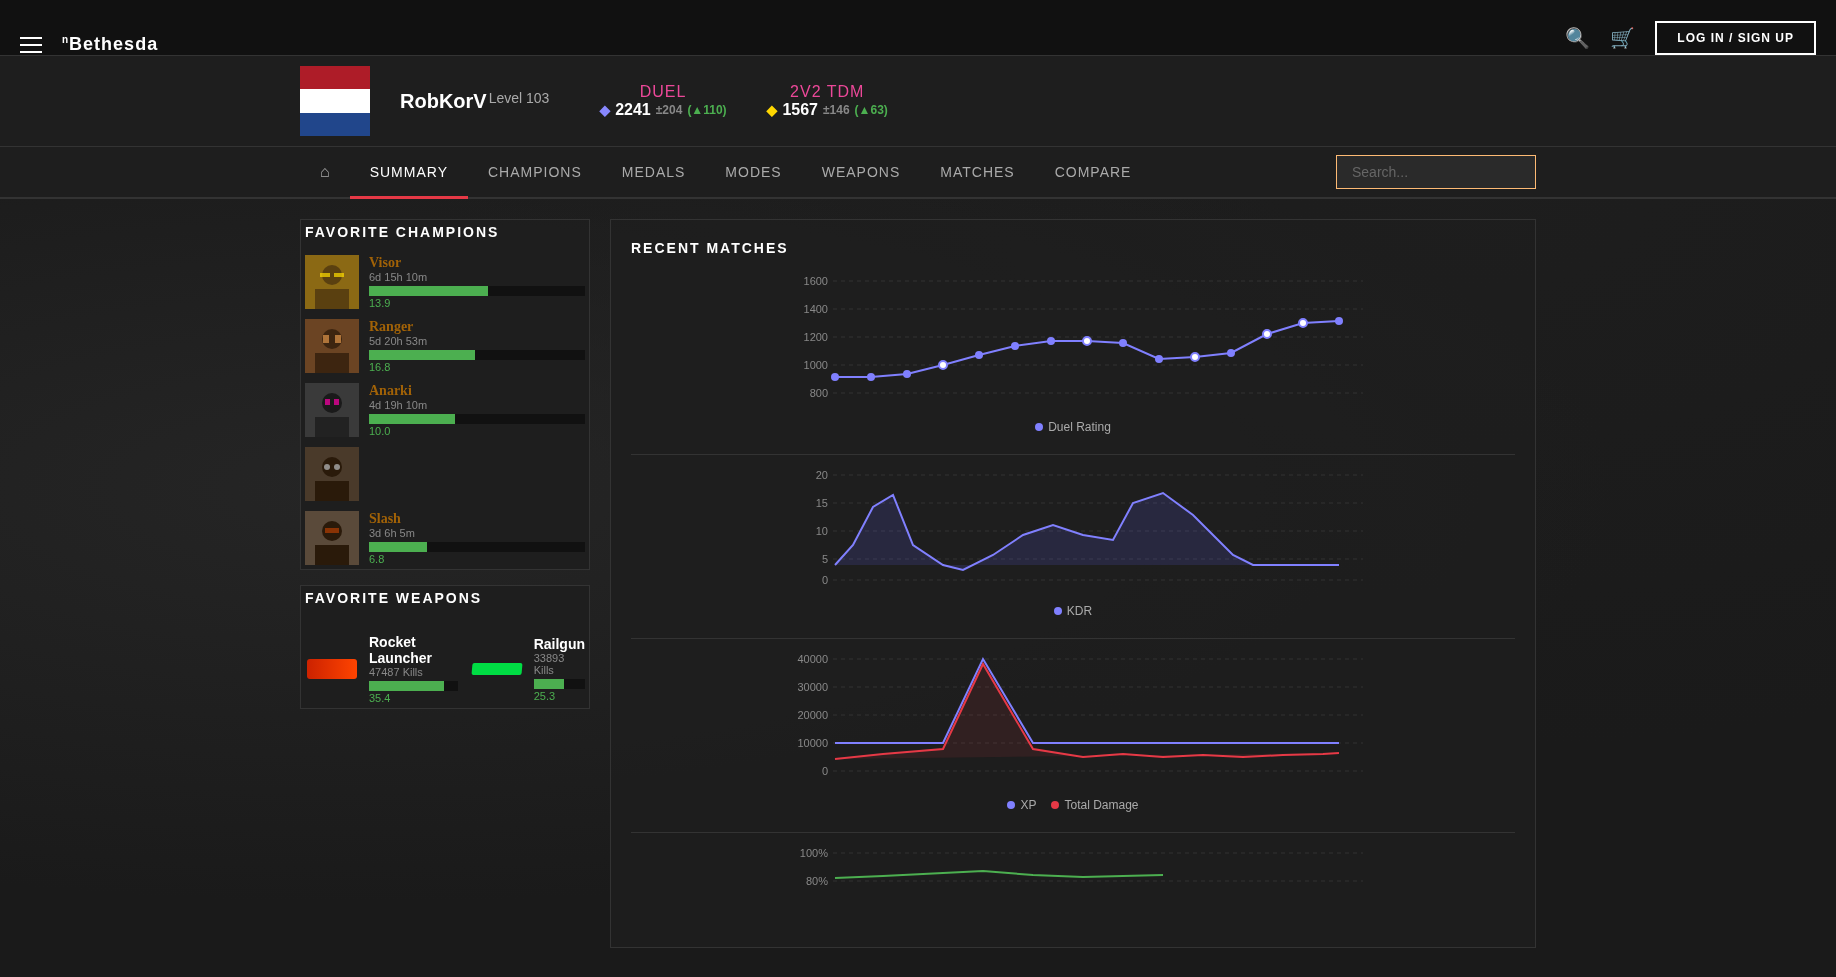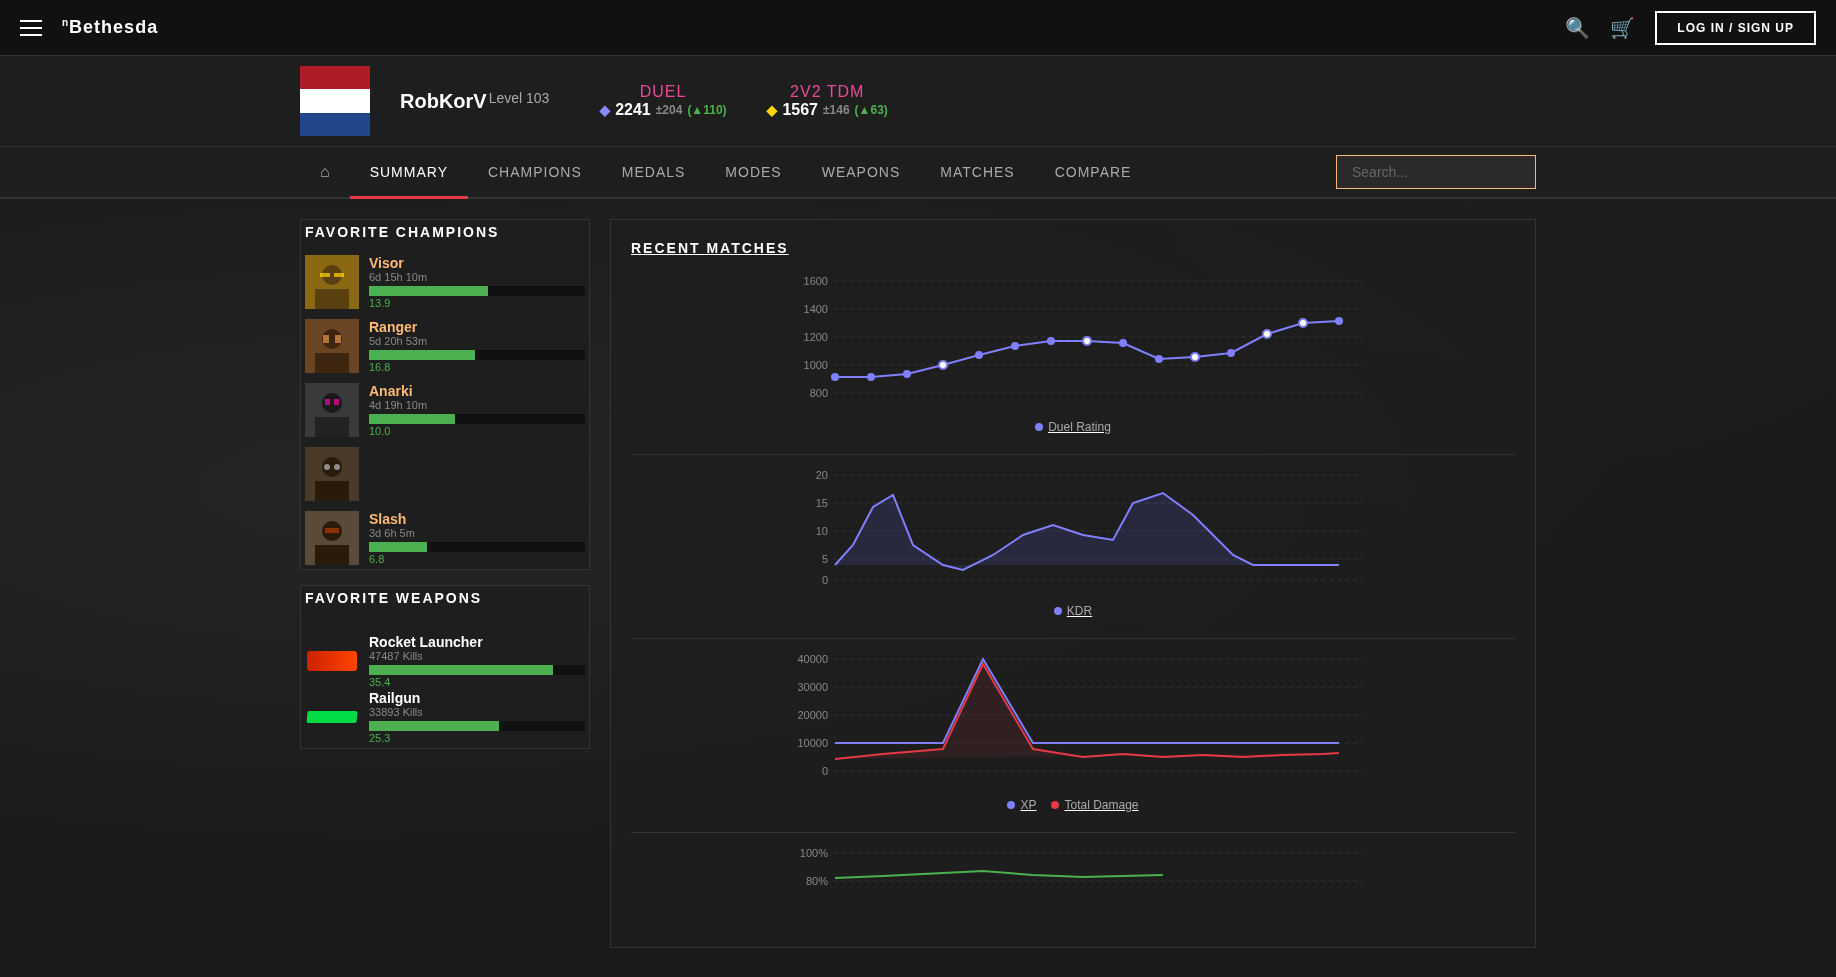--- a/index.html
+++ b/index.html
@@ -11,21 +11,21 @@
       font-family: 'Arial', sans-serif;
       color: #fff;
       min-height: 977px;
       min-width: 1836px;
       overflow-x: hidden;
     }
 
     
     .navbar {
       display: flex;
-      align-items: center;
+      align-items: flex-end;
       justify-content: space-between;
       padding: 0 20px;
       height: 56px;
       background: #111;
       border-bottom: 1px solid #333;
     }
     .navbar-left { display: flex; align-items: center; gap: 20px; }
     .hamburger { display: flex; flex-direction: column; gap: 5px; cursor: pointer; }
     .hamburger span { width: 22px; height: 2px; background: #fff; display: block; }
     .brand { font-size: 18px; font-weight: bold; color: #fff; letter-spacing: 1px; }
@@ -149,37 +149,37 @@
       position: relative;
     }
     
     .avatar-visor { background: linear-gradient(135deg, #8B6914 0%, #5a4010 100%); }
     .avatar-ranger { background: linear-gradient(135deg, #6B4423 0%, #3d2510 100%); }
     .avatar-anarki { background: linear-gradient(135deg, #3a3a3a 0%, #1a1a1a 100%); }
     .avatar-keel { background: linear-gradient(135deg, #4a3a2a 0%, #2a1a0a 100%); }
     .avatar-slash { background: linear-gradient(135deg, #5a4a3a 0%, #2a1a0a 100%); }
 
     .champion-details { flex: 1; }
-    .champion-name { font-size: 14px; font-weight: bold; color: #fdba74; }
+    .champion-name { font-size: 14px; font-weight: bold; color: #a16207; font-family: Liberation Serif, serif; }
     .champion-time { font-size: 11px; color: #888; margin-bottom: 3px; }
     .progress-bar-bg { background: #111; height: 10px; width: 100%; }
     .progress-bar-fill { height: 10px; background: #4caf50; }
 
-    .weapon-list { display: flex; flex-direction: column; gap: 2px; margin-top: 28px; }
+    .weapon-list { display: flex; flex-direction: row; gap: 12px; margin-top: 28px; }
     .weapon-item { display: flex; align-items: center; gap: 10px; }
     .weapon-icon { width: 54px; height: 30px; flex-shrink: 0; position: relative; display: flex; align-items: center; justify-content: center; }
     .weapon-icon-rl { width: 50px; height: 20px; background: linear-gradient(90deg, #cc2200, #ff4400); border-radius: 3px; }
     .weapon-icon-rg { width: 50px; height: 12px; background: #00dd44; border-radius: 2px; transform: skewX(-5deg); }
     .weapon-icon-lg { width: 40px; height: 18px; background: #44aaff; border-radius: 3px; }
     .weapon-details { flex: 1; }
     .weapon-name { font-size: 14px; font-weight: bold; color: #fff; }
     .weapon-kills { font-size: 11px; color: #888; margin-bottom: 3px; }
 
     
-    .right-panel { flex: 1; display: flex; flex-direction: column; gap: 15px; text-decoration: underline; }
+    .right-panel { flex: 1; display: flex; flex-direction: column; gap: 15px; }
     .matches-card {
       background: rgba(30,30,30,0.9);
       border: 1px solid #333;
       padding: 20px;
     }
     .matches-title {
       font-size: 14px;
       font-weight: bold;
       color: #fff;
       text-transform: uppercase;

